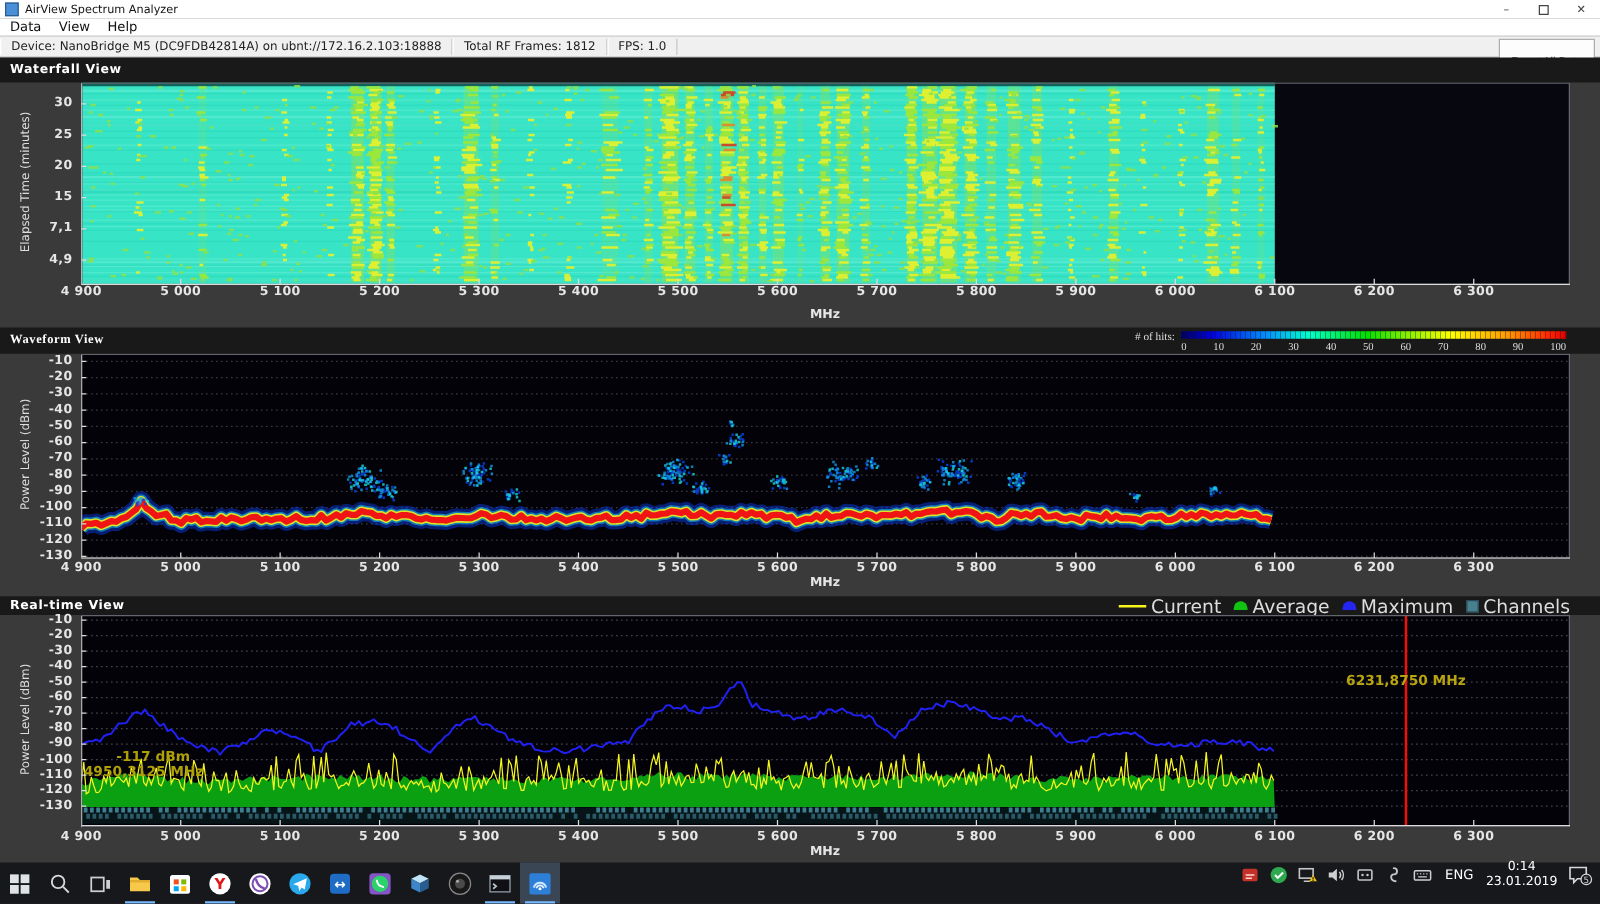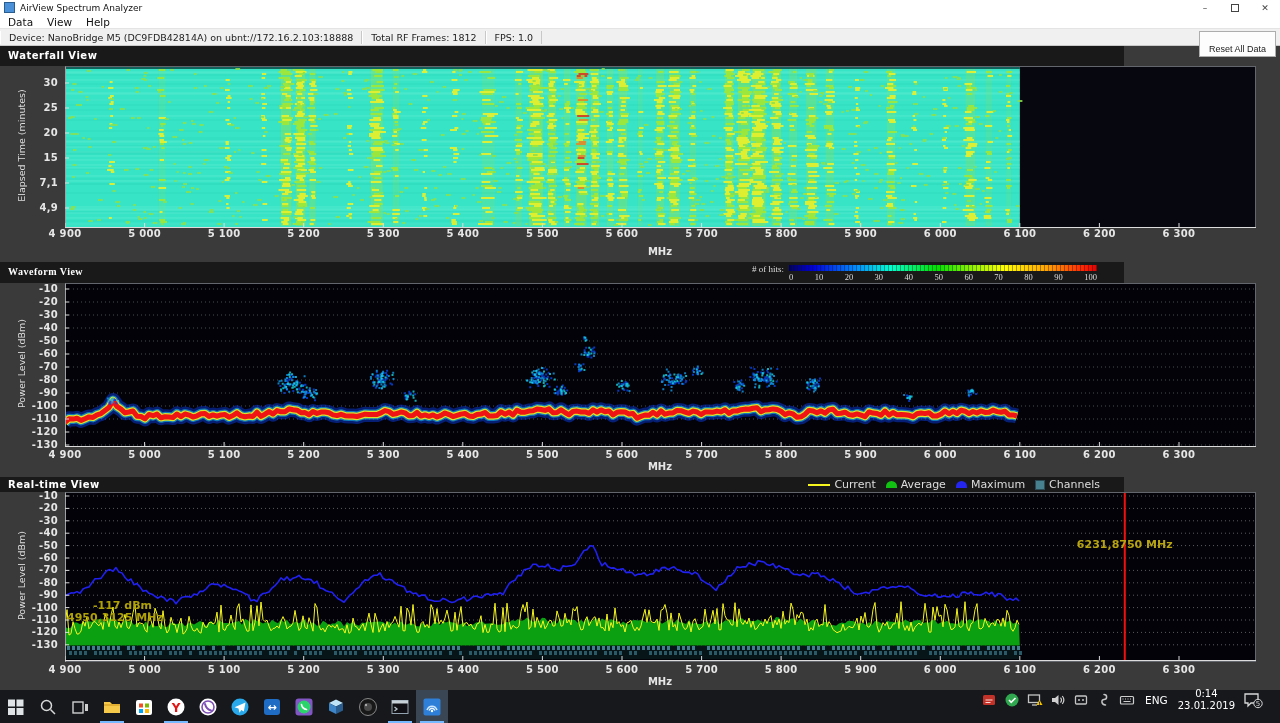--- a/index.html
+++ b/index.html
@@ -11,43 +11,43 @@
   .title-text{font-size:9px;color:#111;}
   .cap-btns{position:absolute;right:0;top:0;height:15px;display:flex;}
   .cap-btn{width:30px;height:15px;display:flex;align-items:center;justify-content:center;font-size:9px;color:#444;}
   .restore-glyph{width:6px;height:6px;border:1px solid #444;display:inline-block;}
   .menubar{position:absolute;left:0;top:15px;width:1280px;height:14px;background:#ffffff;display:flex;align-items:center;gap:14px;padding-left:8px;box-sizing:border-box;border-bottom:1px solid #e4e4e4;}
   .menu-item{font-size:10.5px;color:#111;}
   .toolbar{position:absolute;left:0;top:29px;width:1280px;height:17px;background:#f0f0f0;border-bottom:1px solid #c9c9c9;display:flex;align-items:center;box-sizing:border-box;}
   .tb-seg{font-size:9.5px;color:#222;padding:0 8px;border-left:1px solid #fff;border-right:1px solid #c8c8c8;height:13px;line-height:13px;white-space:nowrap;}
   .reset-btn{position:absolute;right:4px;top:2px;height:13px;line-height:11px;font-size:9px;color:#222;background:#fdfdfd;border:1px solid #adadad;padding:12px 9px;}
   
-  .sec-head{position:absolute;left:0;width:1124px;background:#191919;color:#fff;}
+  .sec-head{position:absolute;left:0;width:1280px;background:#191919;color:#fff;}
   .sec-title{position:absolute;left:8px;top:0;font-size:10px;font-weight:bold;letter-spacing:.5px;line-height:19px;}
   .cbar-wrap{position:absolute;top:2px;display:flex;align-items:flex-start;}
   .cbar-label{font-size:9px;color:#ddd;margin-right:5px;line-height:8px;}
   .cbar-box{display:flex;flex-direction:column;}
   .cbar{height:6px;position:relative;background:linear-gradient(90deg,#000060 0%,#0000e0 8%,#0090ff 22%,#00ffd0 33%,#00e000 48%,#80f000 58%,#ffff00 70%,#ffa000 84%,#ff2000 96%,#e00000 100%);}
   .cbar::after{content:"";position:absolute;inset:0;background:repeating-linear-gradient(90deg,rgba(0,0,0,0) 0 3px,rgba(20,20,20,.4) 3px 4px);}
   .cbar-ticks{display:flex;justify-content:space-between;font-size:8.5px;color:#ddd;margin-top:1px;}
   .legend{position:absolute;right:24px;top:0;height:15px;display:flex;align-items:center;gap:10px;}
-  .leg-item{display:flex;align-items:center;gap:4px;font-size:11px;color:#ddd;}
+  .leg-item{display:flex;align-items:center;gap:4px;font-size:15px;color:#ddd;}
   
   .zone{position:absolute;left:0;width:1280px;}
   .ylabel{position:absolute;left:-59px;width:160px;text-align:center;font-size:9.5px;color:#ddd;transform:rotate(-90deg);}
   .ytick{position:absolute;width:48px;left:10px;text-align:right;font-size:10px;font-weight:bold;color:#e6e6e6;letter-spacing:.3px;}
   .xtick{position:absolute;width:56px;text-align:center;font-size:10px;font-weight:bold;color:#e6e6e6;letter-spacing:.3px;}
   .xunit{position:absolute;width:40px;text-align:center;font-size:10px;font-weight:bold;color:#e6e6e6;}
   .plot-svg{position:absolute;left:65px;top:0;}
   
   .taskbar{position:absolute;left:0;top:690px;width:1280px;height:33px;background:#16181c;display:flex;align-items:center;}
   .tb-slot{width:32px;height:33px;display:flex;align-items:center;justify-content:center;position:relative;}
   .tb-slot.active{background:#3a4654;}
   .tb-underline{position:absolute;left:4px;bottom:0;width:24px;height:2px;background:#76b9ff;}
-  .tray{position:absolute;right:16px;top:0;height:20px;display:flex;align-items:center;gap:7px;}
+  .tray{position:absolute;right:5px;top:0;height:20px;display:flex;align-items:center;gap:7px;}
   .tray-lang{font-size:10.5px;color:#fff;padding:0 3px;}
   .tray-clock{font-size:10px;color:#fff;text-align:center;line-height:12px;white-space:nowrap;}
 </style>
 </head>
 <body>
 
 <div class="screen">
 
   <div class="titlebar">
     <span class="app-ico"></span>

